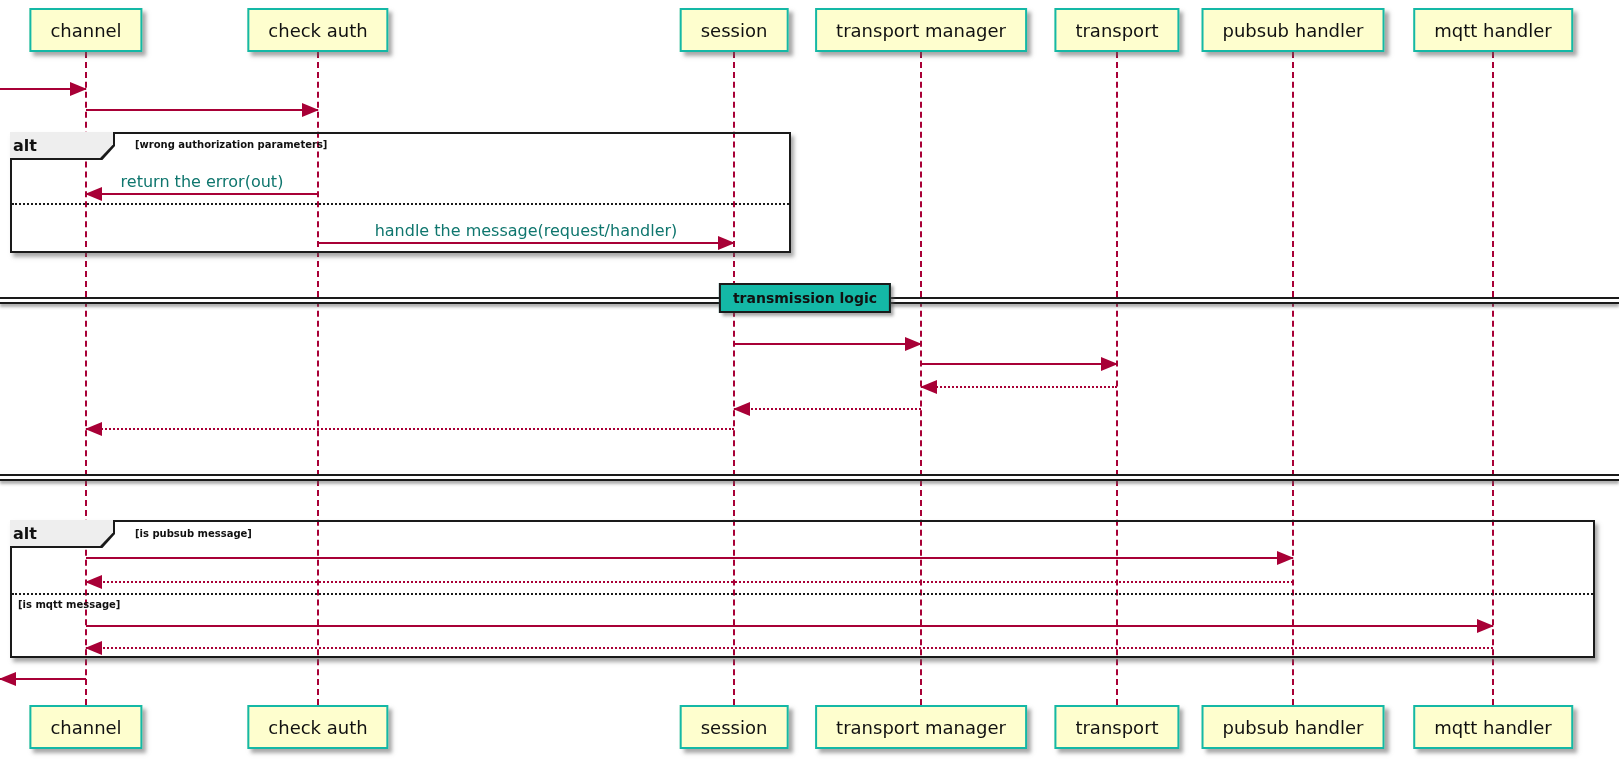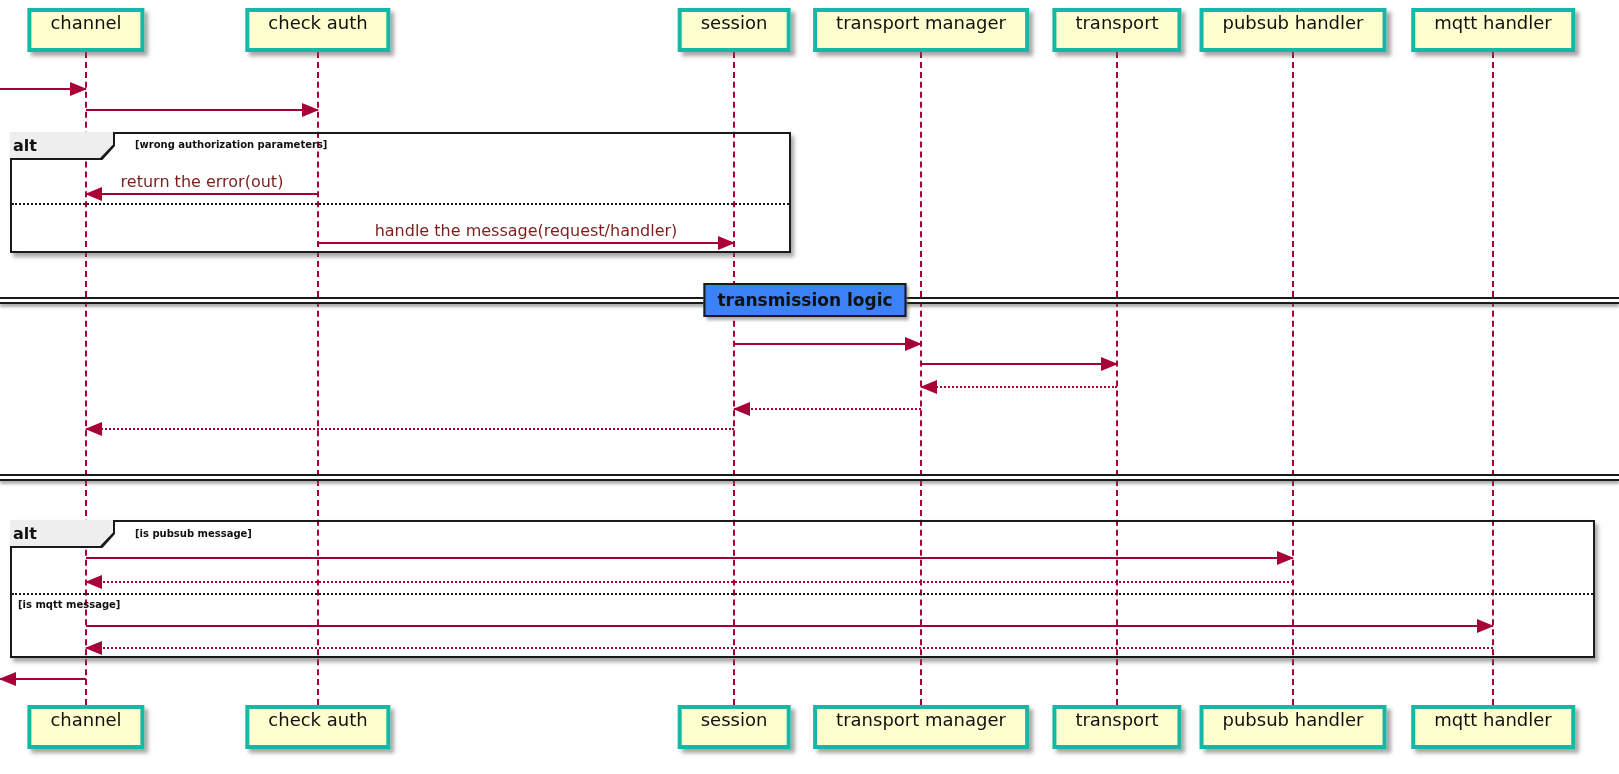--- a/index.html
+++ b/index.html
@@ -10,42 +10,42 @@
     color:#111;
   }
   
   .lifeline {
     position:absolute; top:52px; height:653px; width:0;
     border-left:2px dashed #A80036; margin-left:-1px; z-index:1;
   }
   
   .pbox {
     position:absolute; transform:translateX(-50%);
-    background:#FEFECE; border:4px solid #14b8a6;
+    background:#FEFECE; border:2px solid #14b8a6;
     box-shadow:4px 4px 4px rgba(95,95,95,0.55);
-    height:44px; display:flex; 
+    height:44px; display:flex; align-items:center;
     padding:0 19px; box-sizing:border-box;
     font-size:18px; white-space:nowrap; z-index:6;
   }
   
   .msg { position:absolute; height:0; border-top:2px solid #A80036; z-index:4; }
   .msg.dotted { border-top-style:dotted; }
   .msg.head-r::after {
     content:""; position:absolute; right:-1px; top:-8px; width:0; height:0;
     border-top:7px solid transparent; border-bottom:7px solid transparent;
     border-left:17px solid #A80036;
   }
   .msg.head-l::before {
     content:""; position:absolute; left:-1px; top:-8px; width:0; height:0;
     border-top:7px solid transparent; border-bottom:7px solid transparent;
     border-right:17px solid #A80036;
   }
   .msg-label {
     position:absolute; left:50%; transform:translateX(-50%); bottom:4px;
-    font-size:16px; white-space:nowrap; color:#7f1d1d;
+    font-size:16px; white-space:nowrap; color:#0f766e;
   }
   
   .frame {
     position:absolute; border:2px solid #1a1a1a; box-sizing:border-box;
     box-shadow:3px 4px 4px rgba(95,95,95,0.55); z-index:3; background:transparent;
   }
   .frame-tab {
     position:absolute; left:-2px; top:-2px; width:105px; height:28px;
     background:#1a1a1a; z-index:5;
     clip-path:polygon(0 0,100% 0,100% 50%,88% 100%,0 100%);
@@ -66,22 +66,22 @@
     border-top:2px dotted #1a1a1a; z-index:4;
   }
   
   .section-divider {
     position:absolute; left:0; width:1619px; height:3px;
     border-top:2px solid #1a1a1a; border-bottom:2px solid #1a1a1a;
     background:#ffffff; box-shadow:0 3px 3px rgba(95,95,95,0.5); z-index:2;
   }
   .section-label {
     position:absolute; transform:translateX(-50%);
-    background:#3b82f6; border:2px solid #1a1a1a;
-    font-weight:bold; font-size:17px; padding:5px 12px;
+    background:#14b8a6; border:2px solid #1a1a1a;
+    font-weight:bold; font-size:14px; padding:5px 12px;
     white-space:nowrap; box-shadow:3px 3px 3px rgba(95,95,95,0.55); z-index:6;
   }
 </style>
 </head>
 <body>
 
 <div id="diagram">
 
   <div class="lifeline" style="left:86px"></div>
   <div class="lifeline" style="left:318px"></div>

